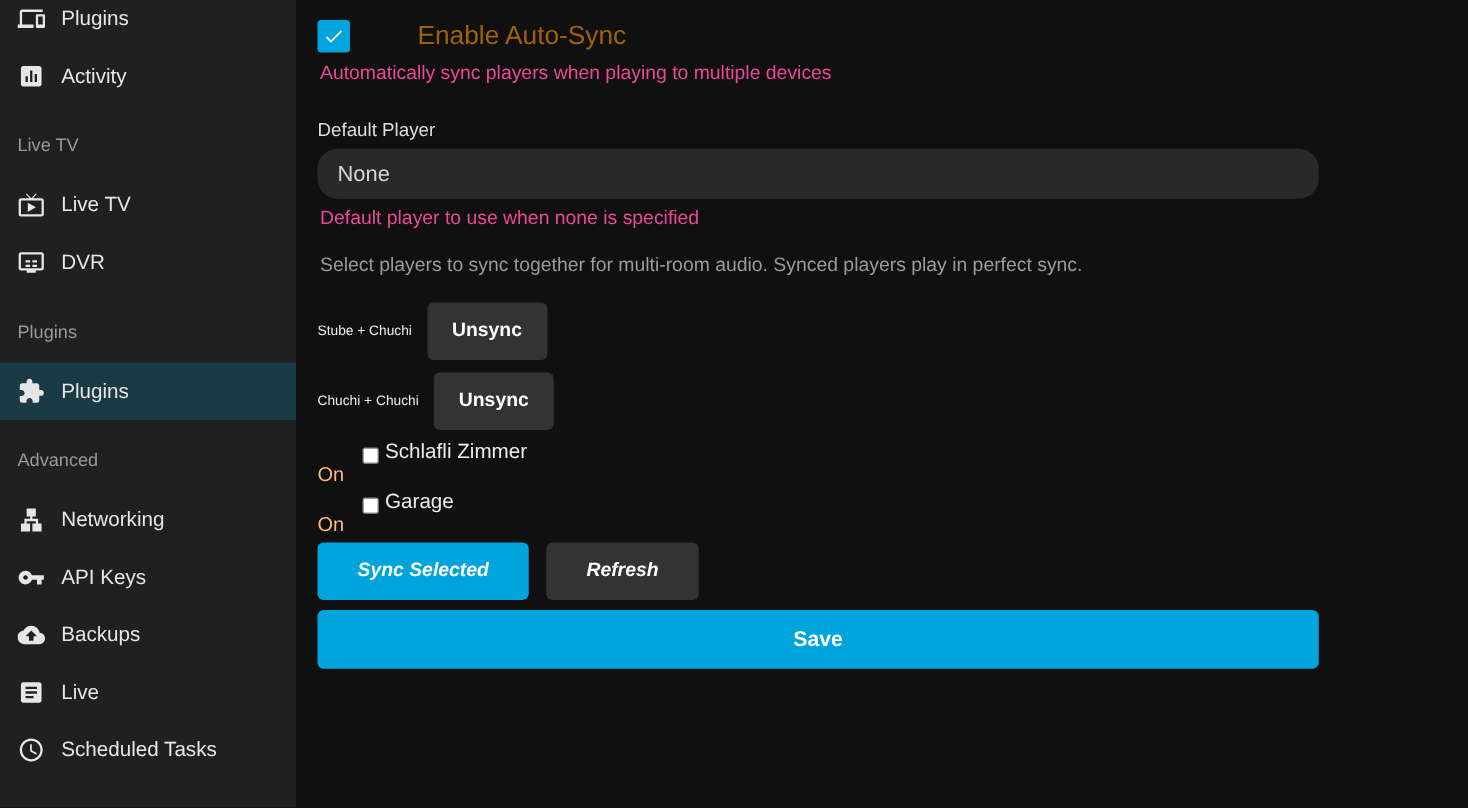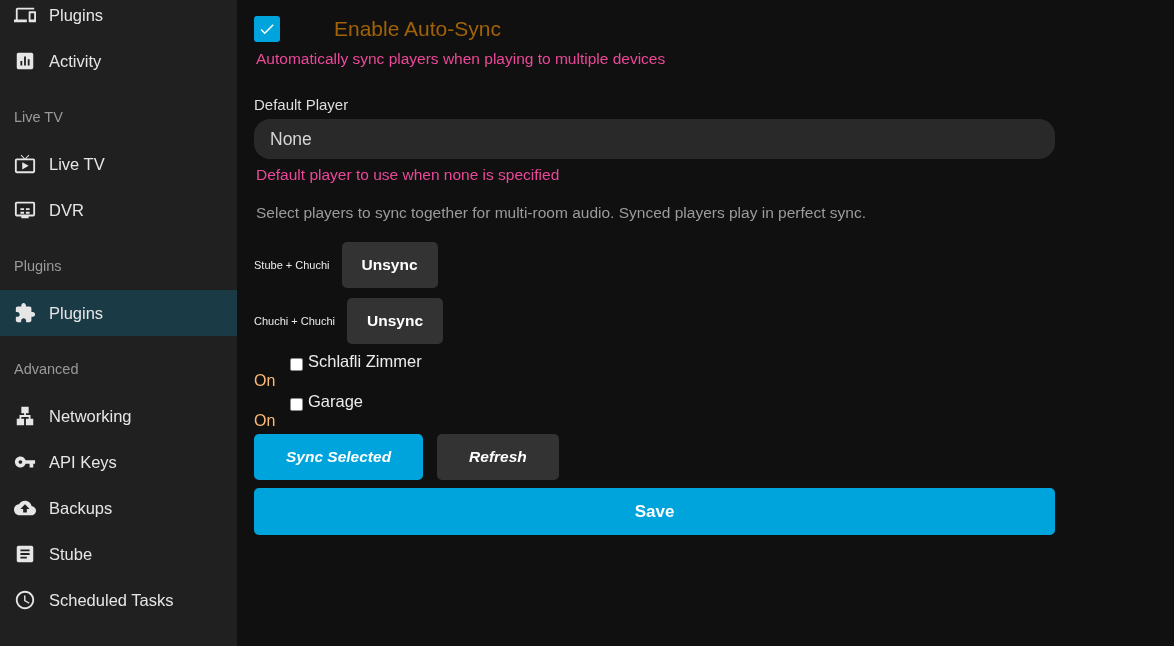--- a/index.html
+++ b/index.html
@@ -172,21 +172,21 @@
       </span>
       <span class="nav-label">Backups</span>
     </div>
 
     <div class="nav-item">
       <span class="nav-icon">
         <svg viewBox="0 0 24 24">
             <path d="M19 3H5c-1.1 0-2 .9-2 2v14c0 1.1.9 2 2 2h14c1.1 0 2-.9 2-2V5c0-1.1-.9-2-2-2zm-5 14H7v-2h7v2zm3-4H7v-2h10v2zm0-4H7V7h10v2z"></path>
           </svg>
       </span>
-      <span class="nav-label">Stube</span>
+      <span class="nav-label">Live</span>
     </div>
 
     <div class="nav-item">
       <span class="nav-icon">
         <svg viewBox="0 0 24 24">
             <path d="M11.99 2C6.47 2 2 6.48 2 12s4.47 10 9.99 10C17.52 22 22 17.52 22 12S17.52 2 11.99 2zm.01 18c-4.42 0-8-3.58-8-8s3.58-8 8-8 8 3.58 8 8-3.58 8-8 8zm.5-13H11v6l5.25 3.15.75-1.23-4.5-2.67z"></path>
           </svg>
       </span>
       <span class="nav-label">Scheduled Tasks</span>
     </div>

